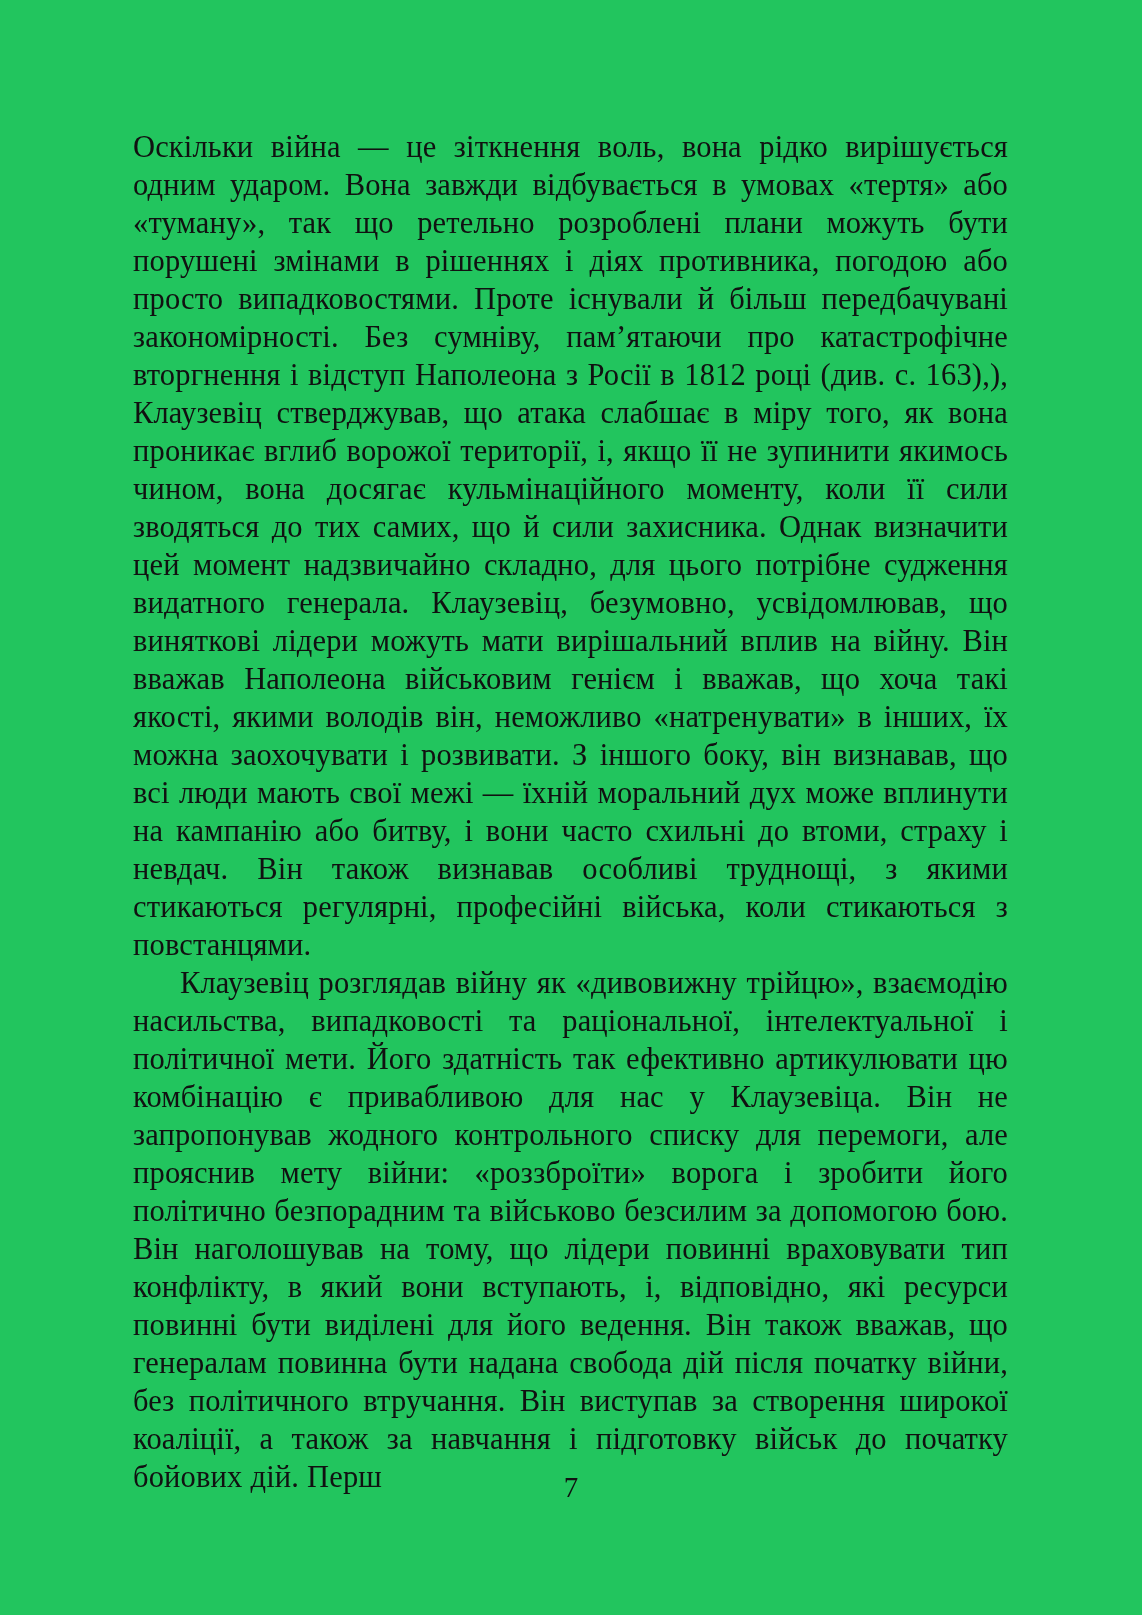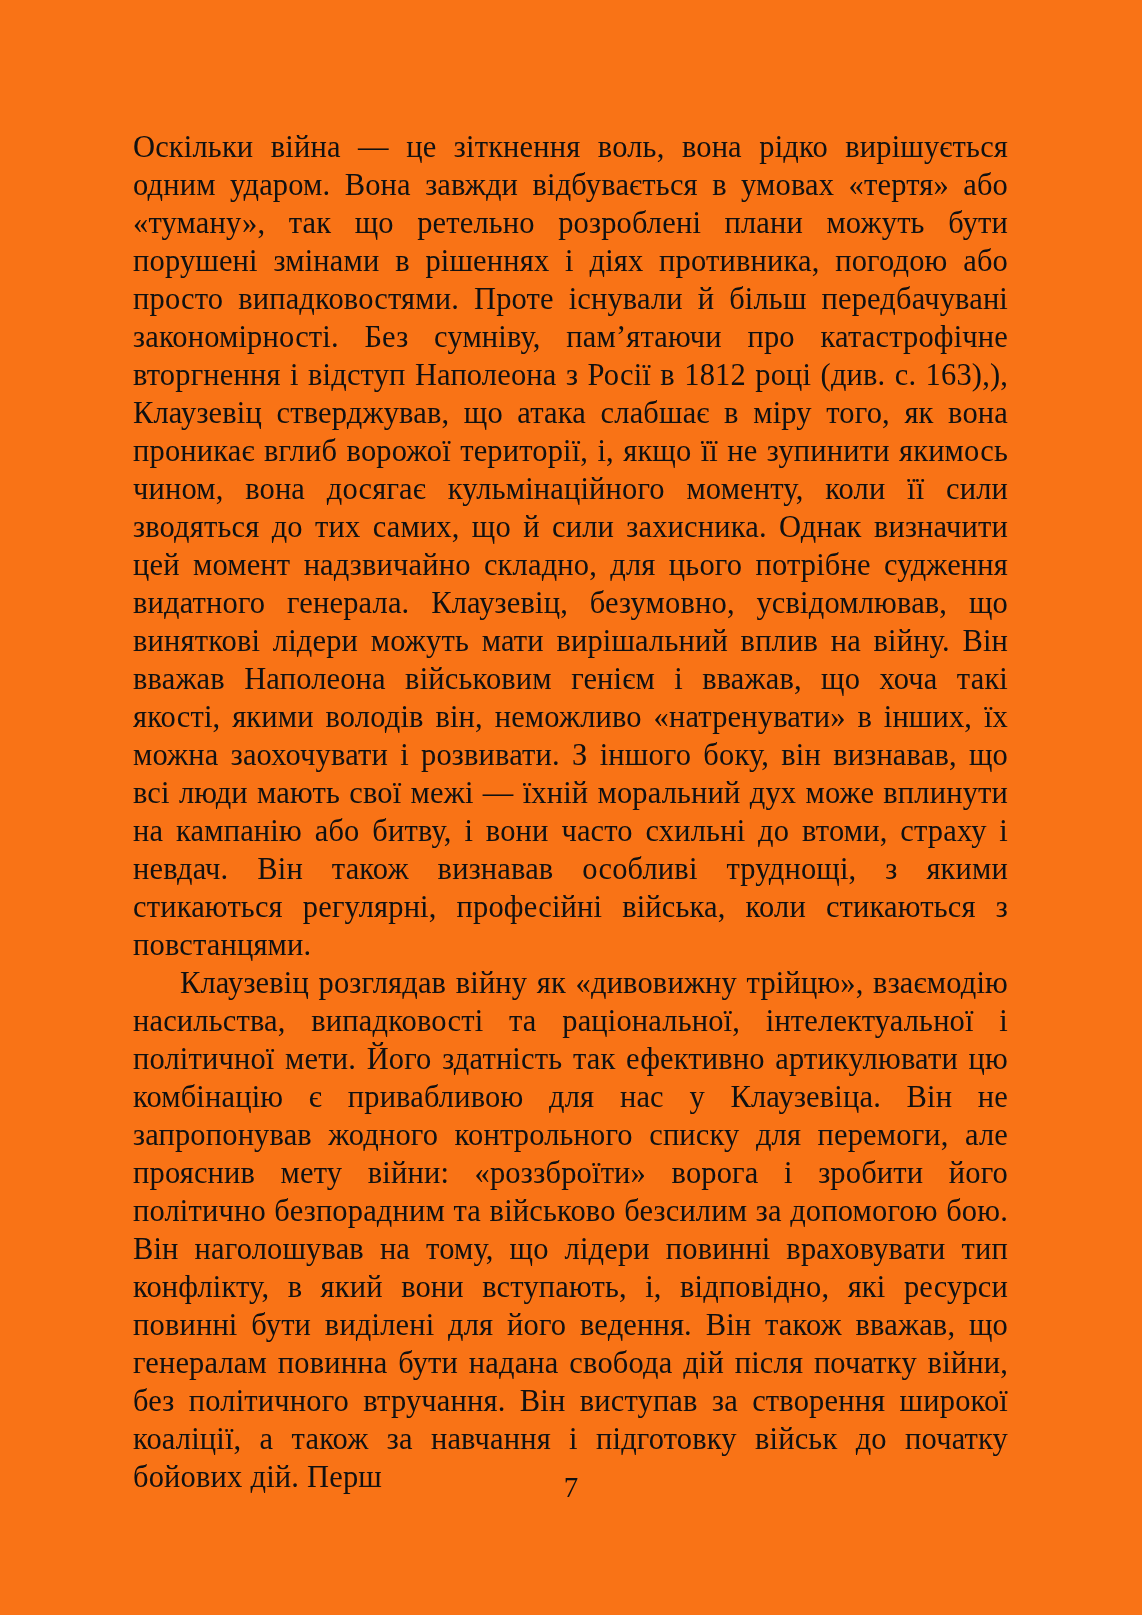--- a/index.html
+++ b/index.html
@@ -7,21 +7,21 @@
     margin: 0;
     padding: 0;
     background: #ffffff;
   }
 
   .page {
     position: relative;
     width: 1142px;
     height: 1615px;
     margin: 0 auto;
-    background: #f97316;
+    background: #22c55e;
     overflow: hidden;
     box-sizing: border-box;
   }
 
   .text-column {
     position: absolute;
     left: 133px;
     top: 128px;
     width: 875px;
   }

